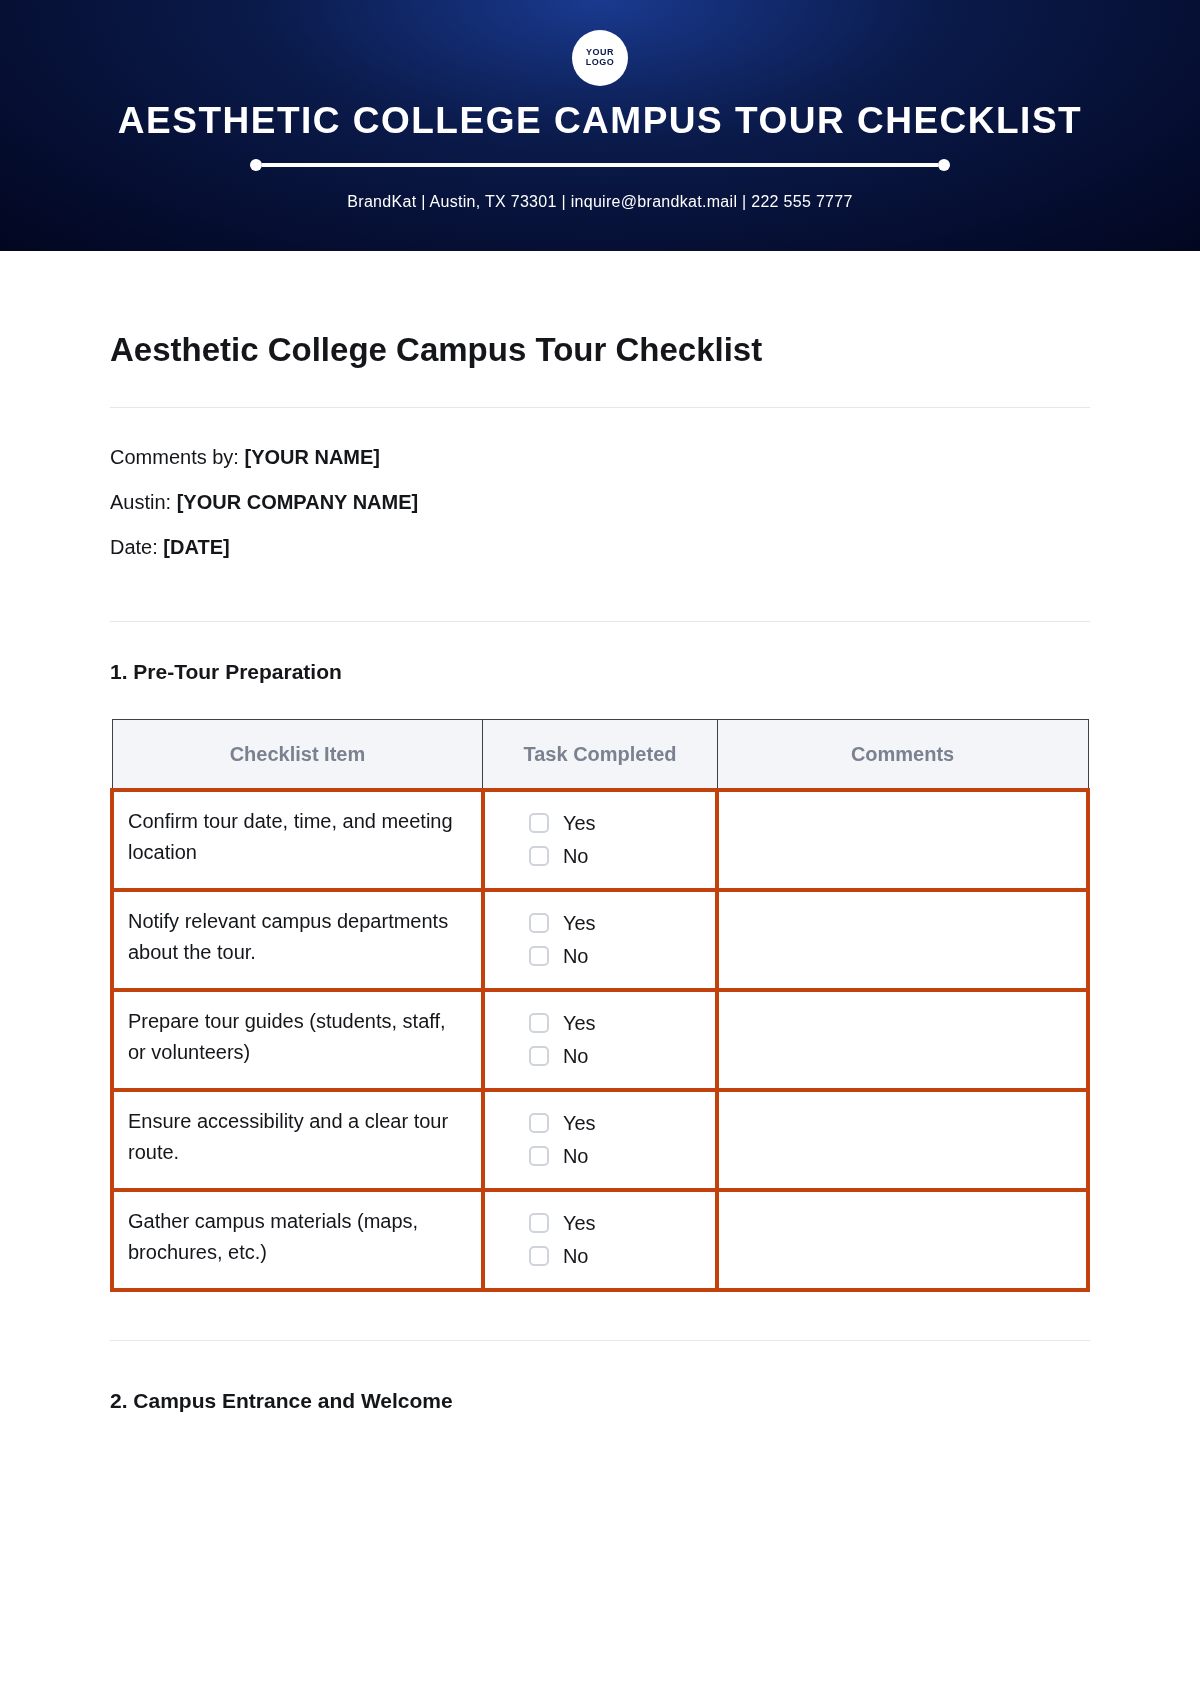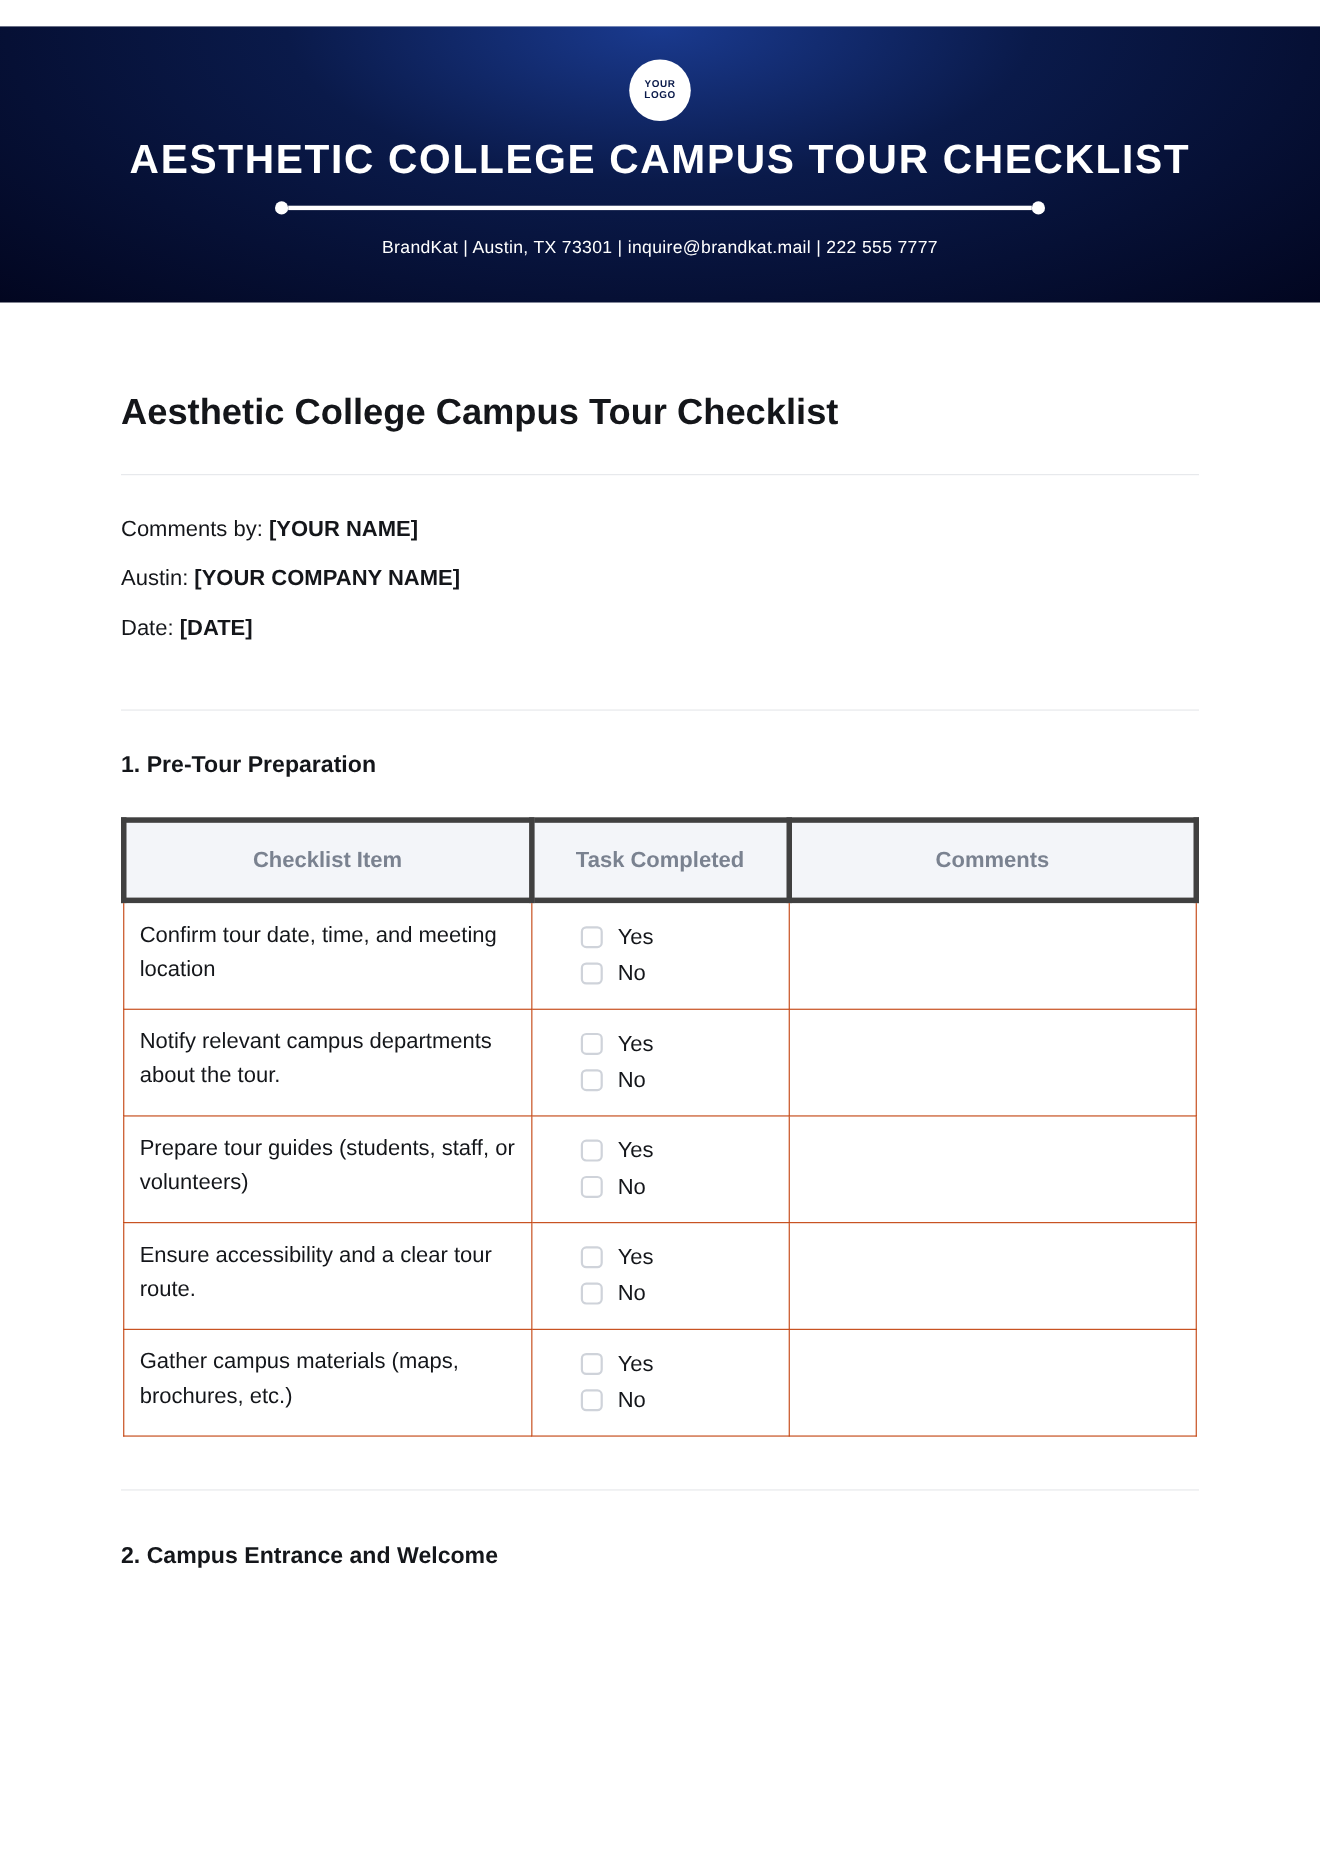--- a/index.html
+++ b/index.html
@@ -7,21 +7,20 @@
   font-family: -apple-system, BlinkMacSystemFont, "Segoe UI", Helvetica, Arial, sans-serif;
   width: 1200px;
   background: #fff;
   color: #1a1a1a;
 }
 .header {
   background: radial-gradient(ellipse at center top, #1a3a8f 0%, #0a1a4a 40%, #020620 100%);
   padding: 30px 40px 40px;
   text-align: center;
   color: #fff;
-  margin-top: 24px;
 }
 .logo-circle {
   width: 56px;
   height: 56px;
   background: #fff;
   border-radius: 50%;
   margin: 0 auto 14px;
   display: flex;
   align-items: center;
   justify-content: center;
@@ -92,28 +91,28 @@
 table {
   width: 100%;
   border-collapse: collapse;
   font-size: 20px;
 }
 th {
   background: #f3f5f9;
   color: #7a8290;
   font-weight: 700;
   padding: 20px 14px;
-  border: 5px solid #404040;
+  border: 1px solid #404040;
   text-align: center;
   line-height: 1.4;
 }
 th:first-child { width: 38%; }
 th:nth-child(2) { width: 24%; }
 td {
-  border: 1px solid #c2410c;
+  border: 4px solid #c2410c;
   padding: 14px 14px;
   vertical-align: top;
   line-height: 1.55;
   color: #14161a;
 }
 .task-cell { text-align: left; padding-left: 44px; }
 .check-opt {
   display: flex;
   align-items: center;
   gap: 14px;

